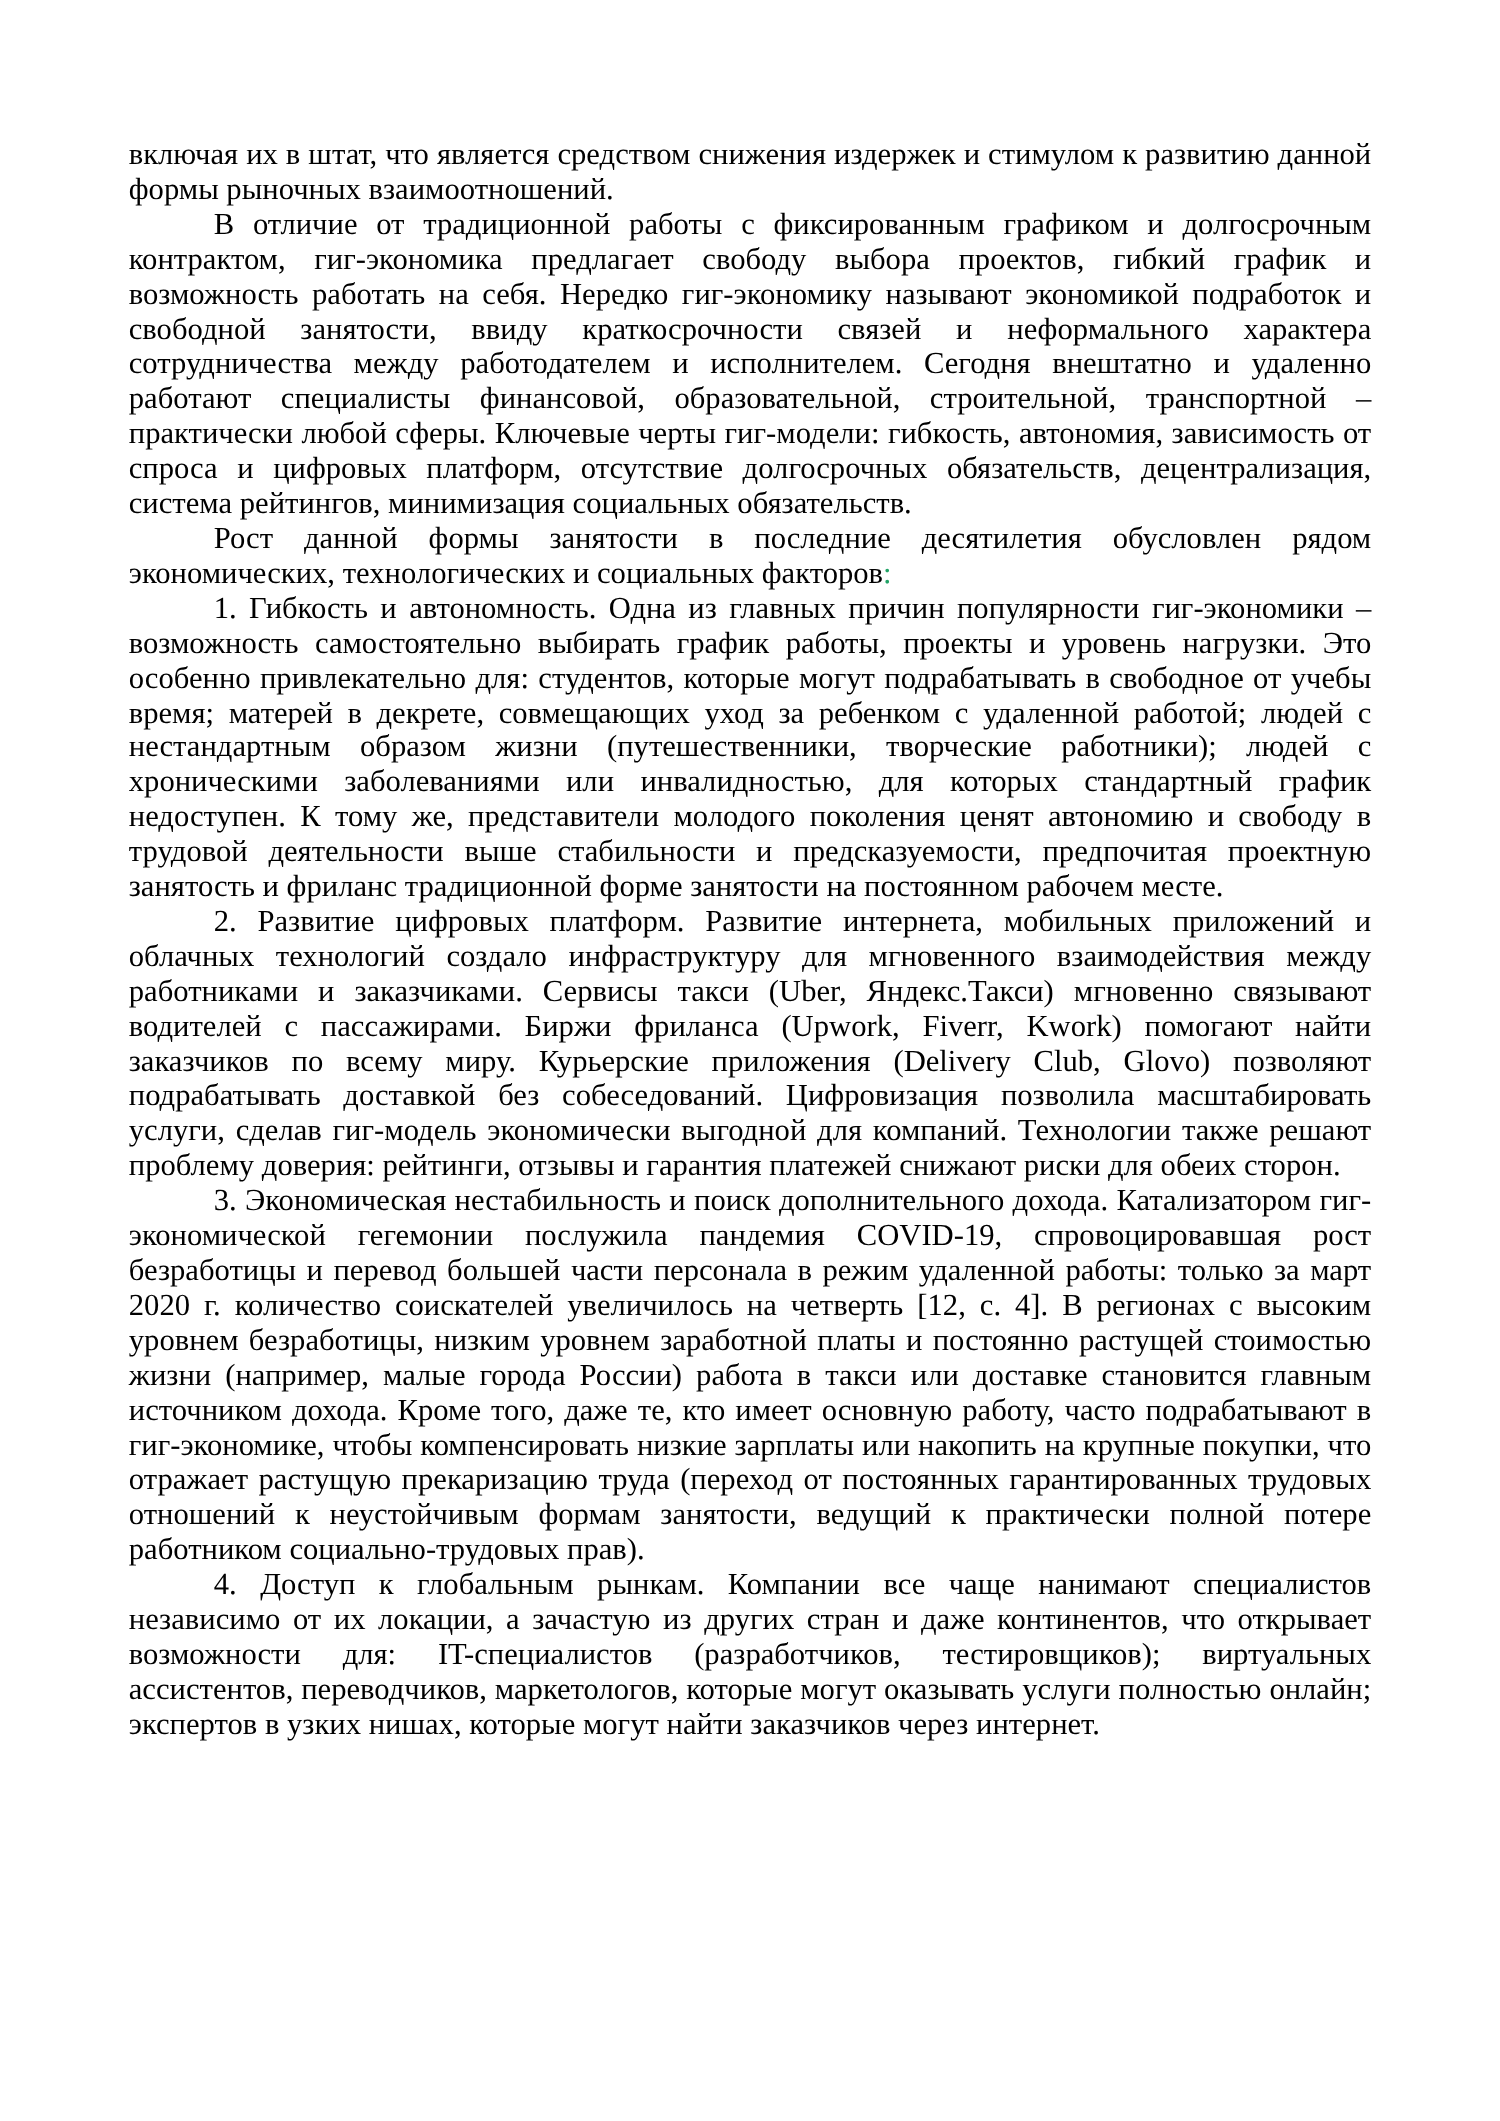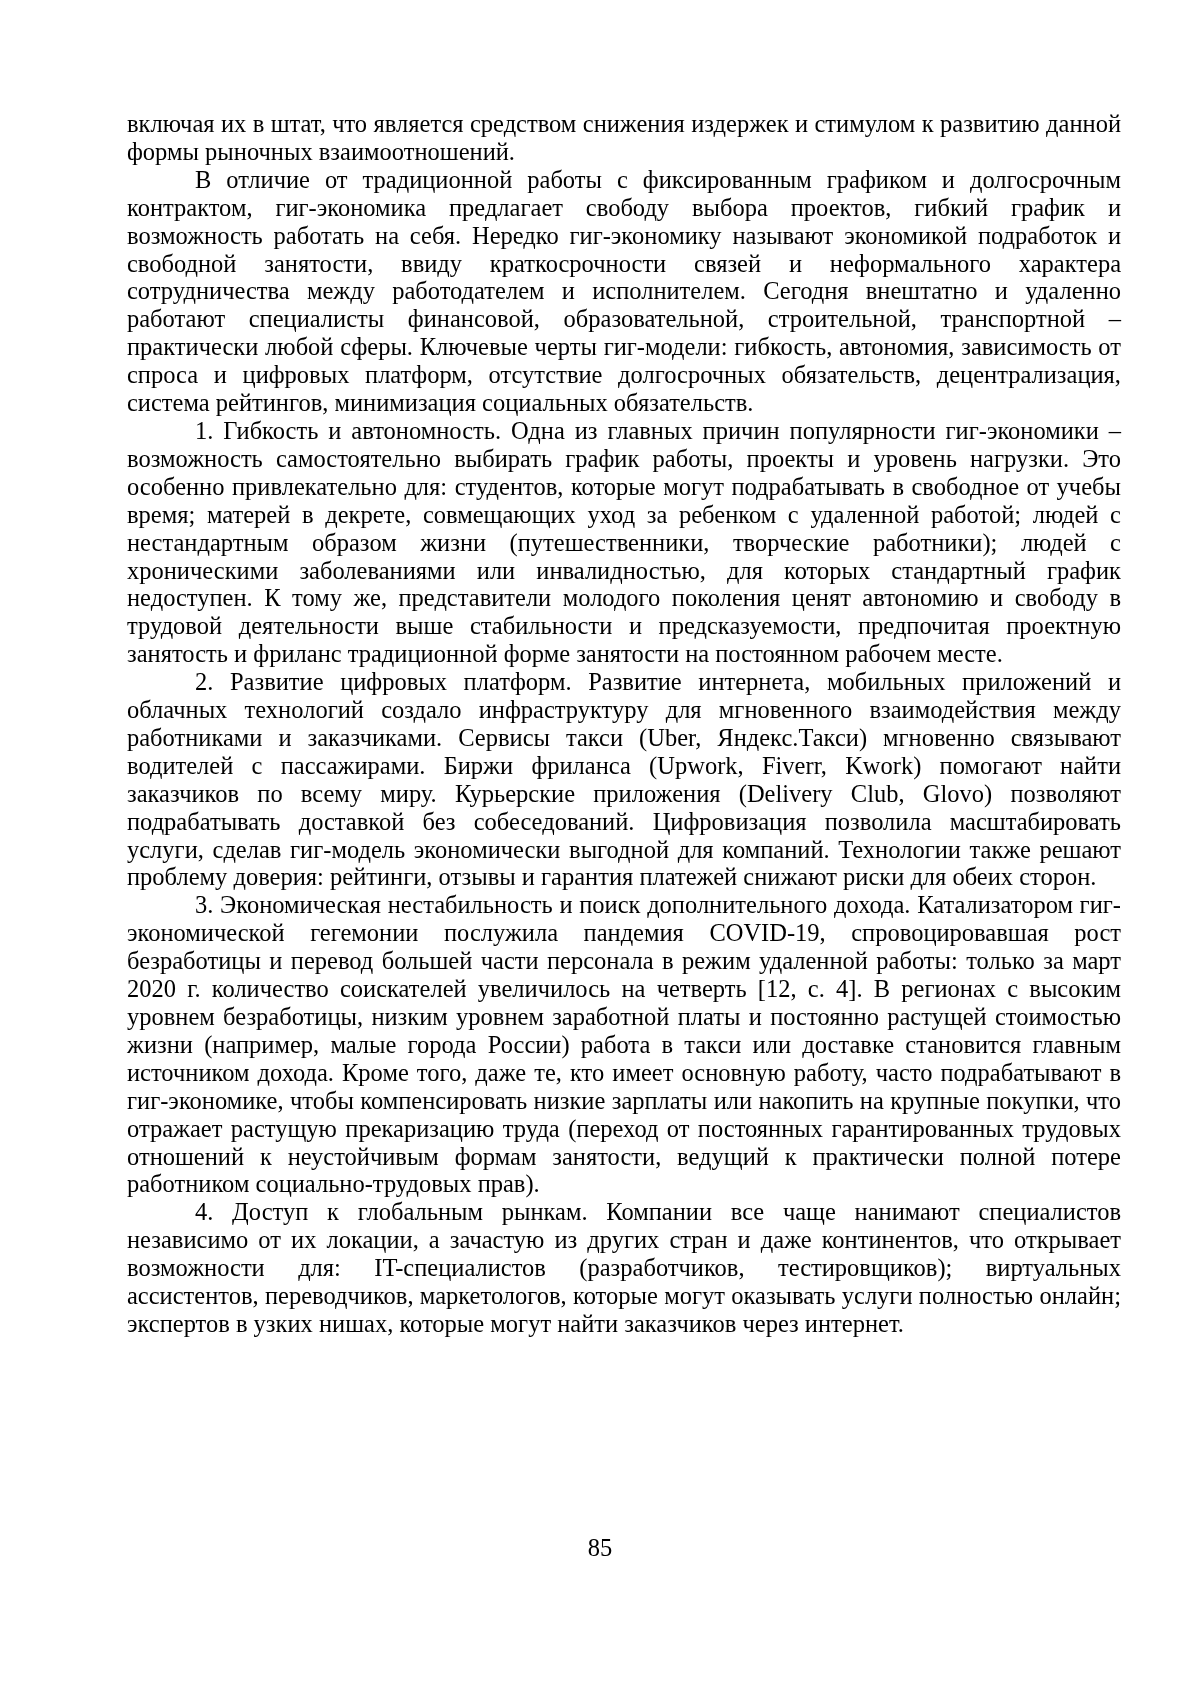--- a/index.html
+++ b/index.html
@@ -18,21 +18,20 @@
   }
   .doc-body {
     position: absolute;
     left: 103px;
     top: 110px;
     width: 994px;
     font-size: 24.5px;
     line-height: 27.9px;
     text-align: justify;
     text-justify: inter-word;
-    margin-left: 24px;
   }
   .para {
     margin: 0;
     padding: 0;
     text-indent: 68px;
   }
   .para.continuation {
     text-indent: 0;
   }
   .green-colon {
@@ -52,28 +51,28 @@
 <body>
 
 <div class="page">
 
   <div class="doc-body">
 
     <p class="para continuation">включая их в штат, что является средством снижения издержек и стимулом к развитию данной формы рыночных взаимоотношений.</p>
 
     <p class="para">В отличие от традиционной работы с фиксированным графиком и долгосрочным контрактом, гиг-экономика предлагает свободу выбора проектов, гибкий график и возможность работать на себя. Нередко гиг-экономику называют экономикой подработок и свободной занятости, ввиду краткосрочности связей и неформального характера сотрудничества между работодателем и исполнителем. Сегодня внештатно и удаленно работают специалисты финансовой, образовательной, строительной, транспортной – практически любой сферы. Ключевые черты гиг-модели: гибкость, автономия, зависимость от спроса и цифровых платформ, отсутствие долгосрочных обязательств, децентрализация, система рейтингов, минимизация социальных обязательств.</p>
 
+    <p class="para"><span>Рост данной формы занятости в последние десятилетия обусловлен рядом экономических, технологических и социальных факторов</span><span class="green-colon">:</span></p>
 
     <p class="para">1. Гибкость и автономность. Одна из главных причин популярности гиг-экономики – возможность самостоятельно выбирать график работы, проекты и уровень нагрузки. Это особенно привлекательно для: студентов, которые могут подрабатывать в свободное от учебы время; матерей в декрете, совмещающих уход за ребенком с удаленной работой; людей с нестандартным образом жизни (путешественники, творческие работники); людей с хроническими заболеваниями или инвалидностью, для которых стандартный график недоступен. К тому же, представители молодого поколения ценят автономию и свободу в трудовой деятельности выше стабильности и предсказуемости, предпочитая проектную занятость и фриланс традиционной форме занятости на постоянном рабочем месте.</p>
 
     <p class="para">2. Развитие цифровых платформ. Развитие интернета, мобильных приложений и облачных технологий создало инфраструктуру для мгновенного взаимодействия между работниками и заказчиками. Сервисы такси (Uber, Яндекс.Такси) мгновенно связывают водителей с пассажирами. Биржи фриланса (Upwork, Fiverr, Kwork) помогают найти заказчиков по всему миру. Курьерские приложения (Delivery Club, Glovo) позволяют подрабатывать доставкой без собеседований. Цифровизация позволила масштабировать услуги, сделав гиг-модель экономически выгодной для компаний. Технологии также решают проблему доверия: рейтинги, отзывы и гарантия платежей снижают риски для обеих сторон.</p>
 
     <p class="para">3. Экономическая нестабильность и поиск дополнительного дохода. Катализатором гиг-экономической гегемонии послужила пандемия COVID-19, спровоцировавшая рост безработицы и перевод большей части персонала в режим удаленной работы: только за март 2020 г. количество соискателей увеличилось на четверть [12, с. 4]. В регионах с высоким уровнем безработицы, низким уровнем заработной платы и постоянно растущей стоимостью жизни (например, малые города России) работа в такси или доставке становится главным источником дохода. Кроме того, даже те, кто имеет основную работу, часто подрабатывают в гиг-экономике, чтобы компенсировать низкие зарплаты или накопить на крупные покупки, что отражает растущую прекаризацию труда (переход от постоянных гарантированных трудовых отношений к неустойчивым формам занятости, ведущий к практически полной потере работником социально-трудовых прав).</p>
 
     <p class="para">4. Доступ к глобальным рынкам. Компании все чаще нанимают специалистов независимо от их локации, а зачастую из других стран и даже континентов, что открывает возможности для: IT-специалистов (разработчиков, тестировщиков); виртуальных ассистентов, переводчиков, маркетологов, которые могут оказывать услуги полностью онлайн; экспертов в узких нишах, которые могут найти заказчиков через интернет.</p>
 
 
 
   </div>
 
-  <div class="page-number">85</div>
 
 </div>
 
 </body></html>

